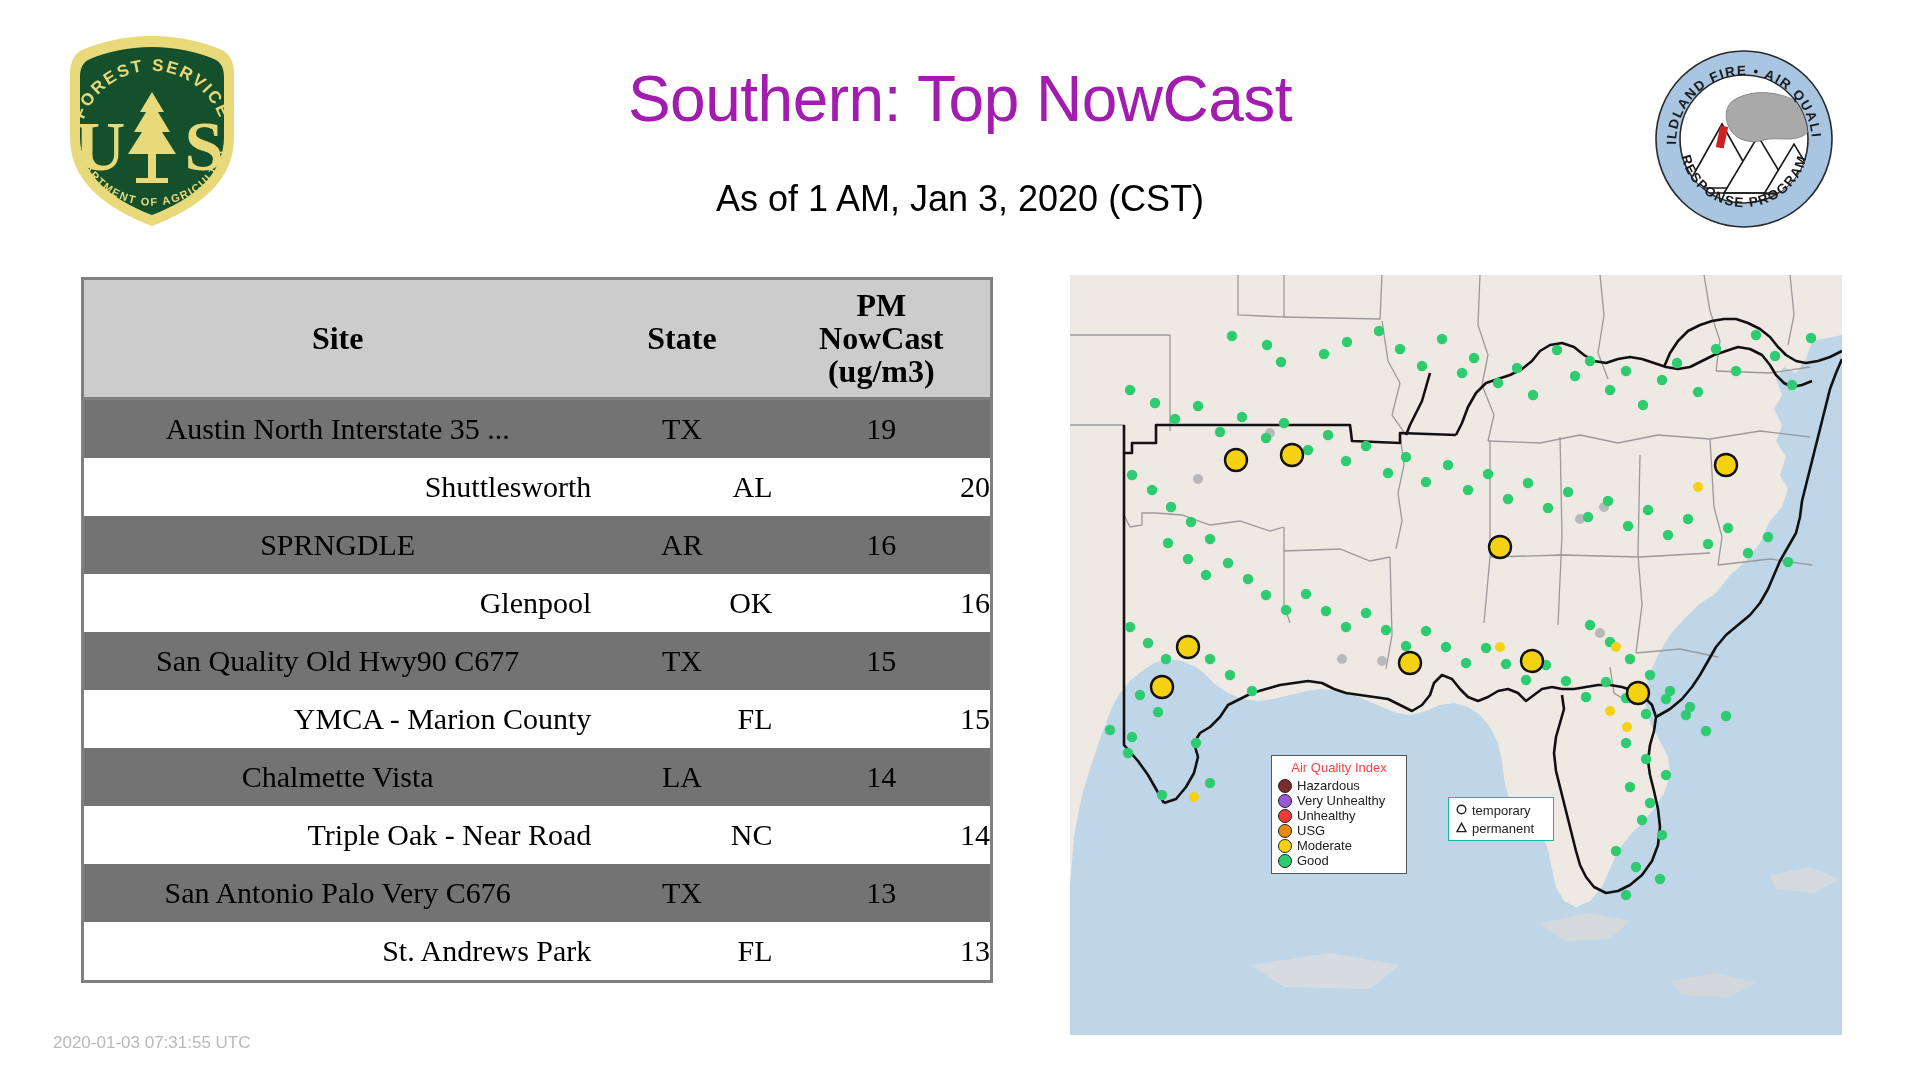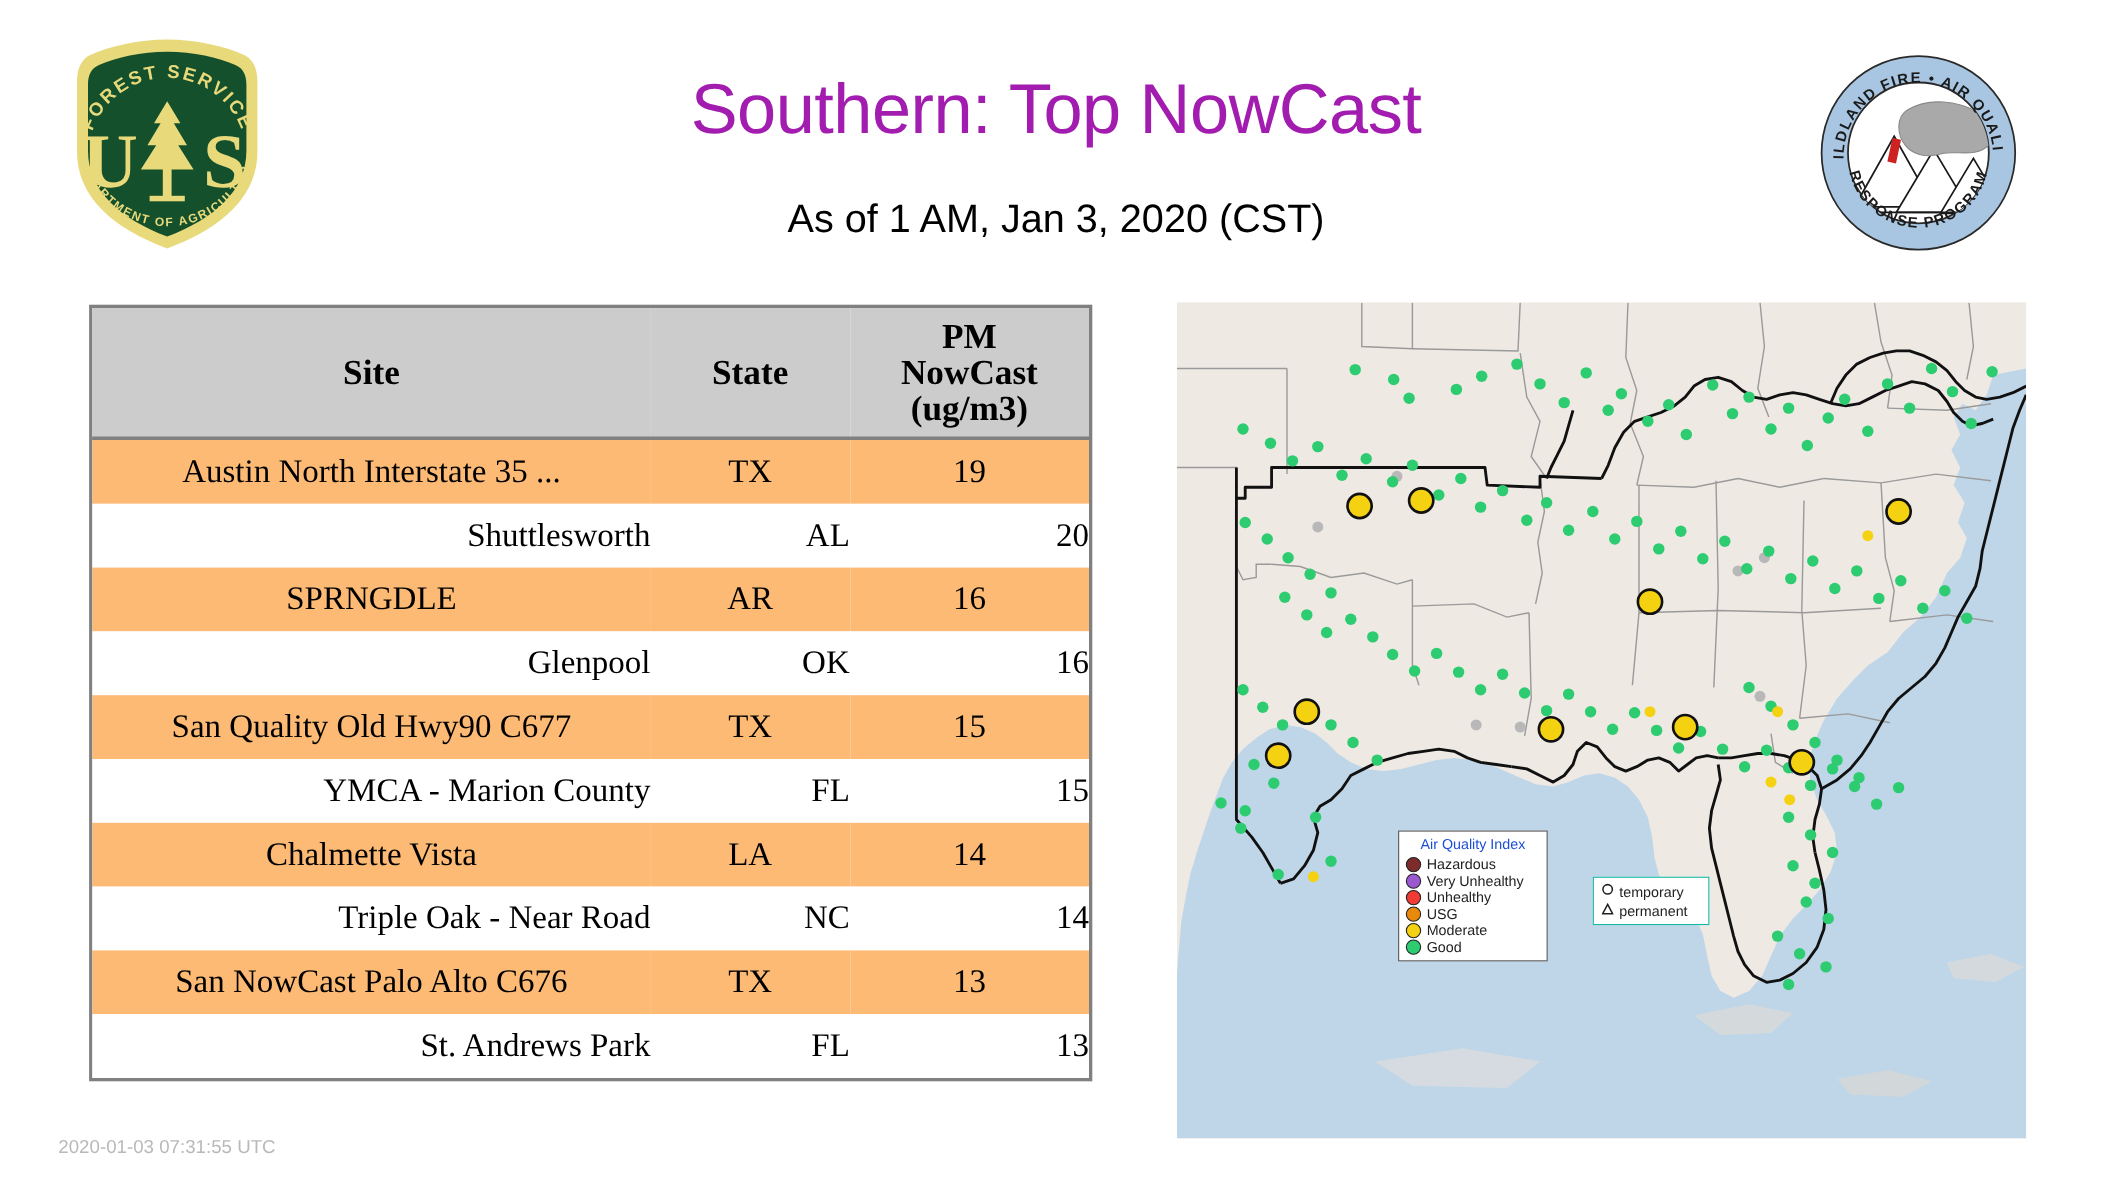--- a/index.html
+++ b/index.html
@@ -83,21 +83,21 @@
     border-bottom: 3px solid #808080;
   }
   #site-table tbody td {
     font-size: 30px;
     text-align: center;
     vertical-align: middle;
     height: 58px;
     padding: 0;
     color: #000000;
   }
-  #site-table tbody tr.odd td { background: #fdba74; font-family: Liberation Serif, serif; }
+  #site-table tbody tr.odd td { background: #737373; font-family: Liberation Serif, serif; }
   #site-table tbody tr.even td { background: #ffffff; text-align: right; }
   .col-site  { width: 56%; margin-left: 16px; }
   .col-state { width: 20%; }
   .col-pm    { width: 24%; }
 
   
   #map-panel {
     position: absolute;
     left: 1070px;
     top: 275px;
@@ -115,21 +115,21 @@
     top: 755px;
     width: 136px;
     background: #ffffff;
     border: 1px solid #555555;
     padding: 4px 6px 5px 6px;
     box-sizing: border-box;
     font-family: "Liberation Sans", sans-serif;
   }
   #aqi-legend .legend-title {
     font-size: 13px;
-    color: #1d4ed8;
+    color: #ef4444;
     text-align: center;
     margin-bottom: 3px;
     white-space: nowrap;
   }
   #aqi-legend .legend-row {
     display: flex;
     align-items: center;
     height: 15px;
     white-space: nowrap;
   }
@@ -305,21 +305,21 @@
           <td>Chalmette Vista</td>
           <td>LA</td>
           <td>14</td>
         </tr>
         <tr class="even">
           <td>Triple Oak - Near Road</td>
           <td>NC</td>
           <td>14</td>
         </tr>
         <tr class="odd">
-          <td>San NowCast Palo Alto C676</td>
+          <td>San Antonio Palo Very C676</td>
           <td>TX</td>
           <td>13</td>
         </tr>
         <tr class="even">
           <td>St. Andrews Park</td>
           <td>FL</td>
           <td>13</td>
         </tr>
       </tbody>
   </table>

